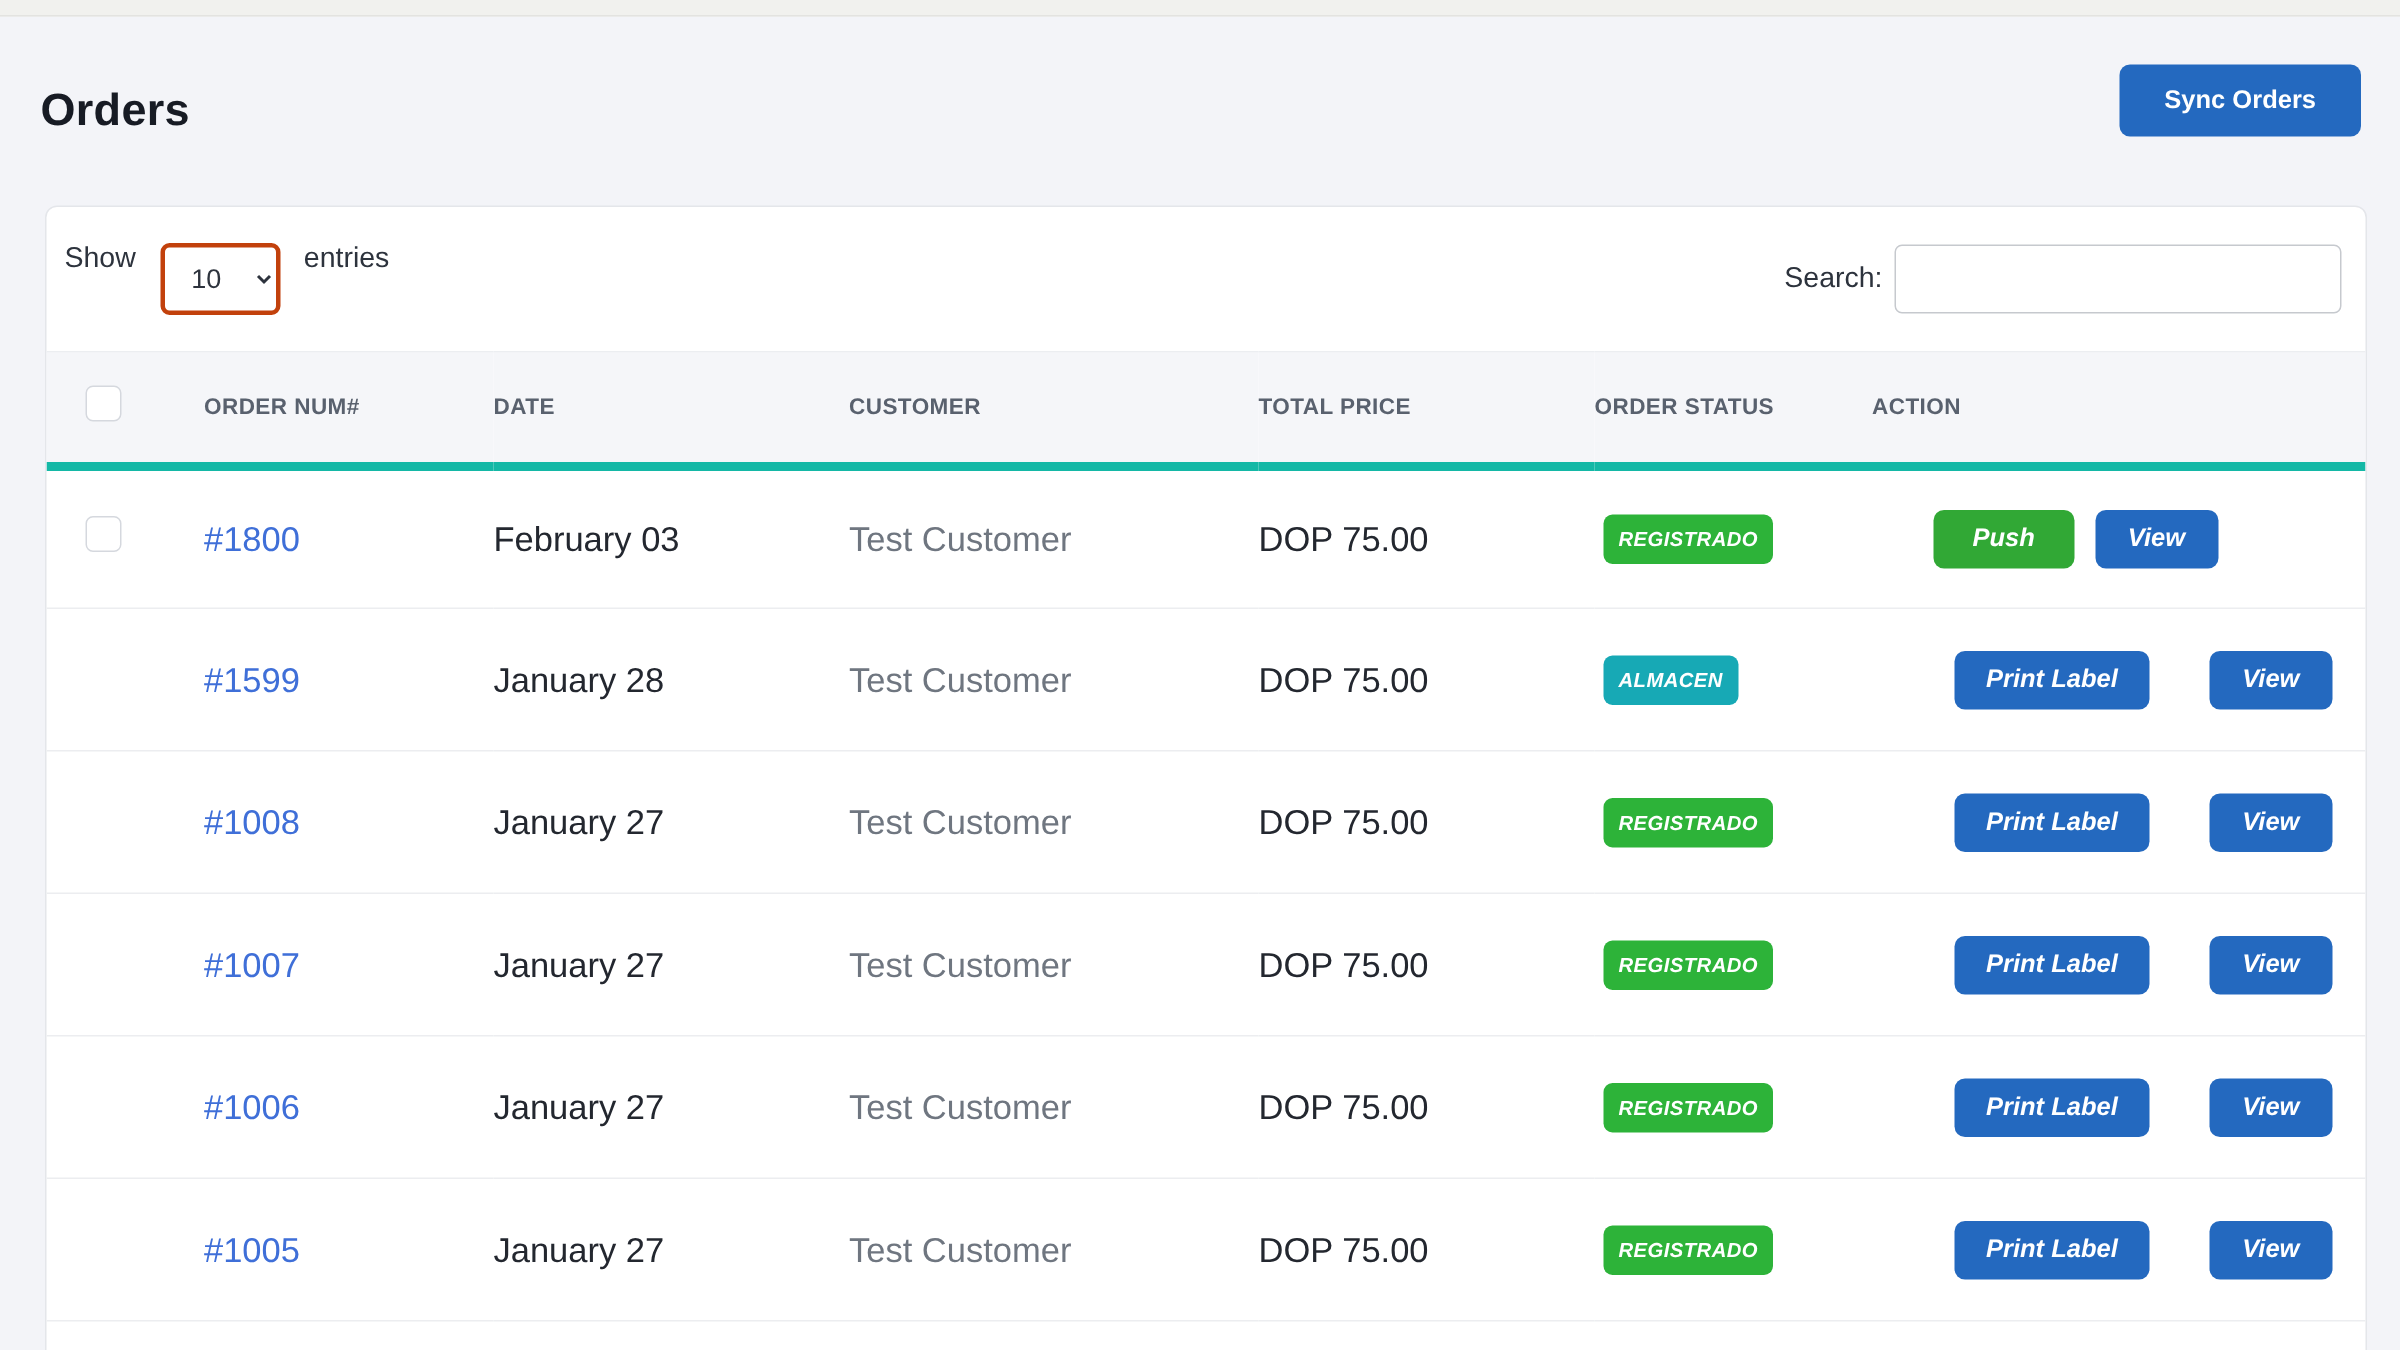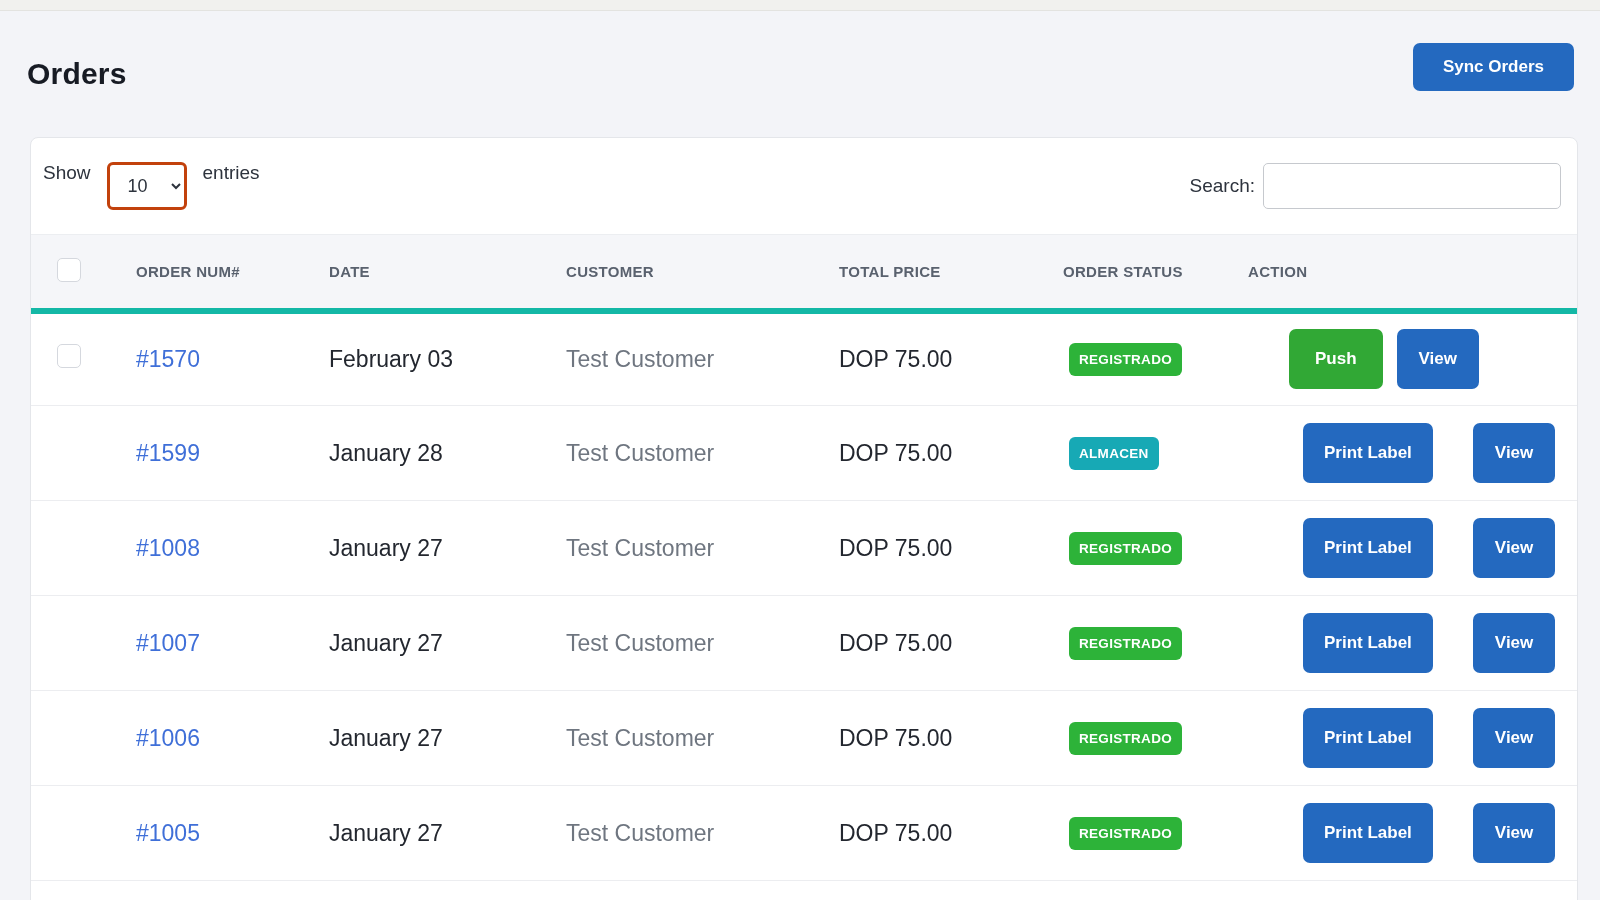--- a/index.html
+++ b/index.html
@@ -33,21 +33,21 @@
     justify-content: center;
     border: none;
     color: #ffffff;
     font-family: "Liberation Sans", sans-serif;
     font-weight: bold;
     border-radius: 7px;
     cursor: pointer;
     white-space: nowrap;
   }
   .btn-sync { font-size: 17px; padding: 13px 30px; height: 48px; }
-  .btn-action { font-size: 17px; padding: 12px 22px; height: 60px; }
+  .btn-action { font-size: 17px; padding: 12px 22px; height: 39px; font-style: italic; }
   .btn-push { padding: 12px 26px; }
   .btn-print { padding: 12px 21px; }
   .card {
     background: #ffffff;
     border: 1px solid #e4e6ea;
     border-radius: 8px;
     margin: 0 22px 0 30px;
     min-height: 800px;
     overflow: hidden;
   }
@@ -145,20 +145,21 @@
     display: inline-block;
     margin-left: 6px;
     color: #ffffff;
     font-size: 13.5px;
     font-weight: bold;
     letter-spacing: 0.3px;
     padding: 9px 10px;
     border-radius: 6px;
     text-transform: uppercase;
     white-space: nowrap;
+    font-style: italic;
   }
   .actions { display: flex; align-items: center; gap: 40px; margin-left: 55px; }
   .actions.tight { gap: 14px; margin-left: 41px; }
 </style>
 </head>
 <body>
 
 <div class="top-strip"></div>
 
 <div class="page-header">
@@ -201,21 +202,21 @@
         <th>DATE</th>
         <th>CUSTOMER</th>
         <th>TOTAL PRICE</th>
         <th>ORDER STATUS</th>
         <th>ACTION</th>
       </tr>
     </thead>
     <tbody>
         <tr>
           <td class="cell-check"><span class="checkbox"></span></td>
-          <td><a class="order-link" href="#" style="color: rgb(63, 111, 216);">#1570</a></td>
+          <td><a class="order-link" href="#" style="color: rgb(63, 111, 216);">#1800</a></td>
           <td class="cell-date">February 03</td>
           <td class="cell-customer">Test Customer</td>
           <td class="cell-total">DOP 75.00</td>
           <td><span class="badge" style="background: rgb(45, 179, 57);">REGISTRADO</span></td>
           <td>
             <div class="actions tight">
               <button class="btn btn-action btn-push" style="background: rgb(49, 168, 53);">Push</button>
               <button class="btn btn-action" style="background: rgb(36, 105, 191);">View</button>
             </div>
           </td>

